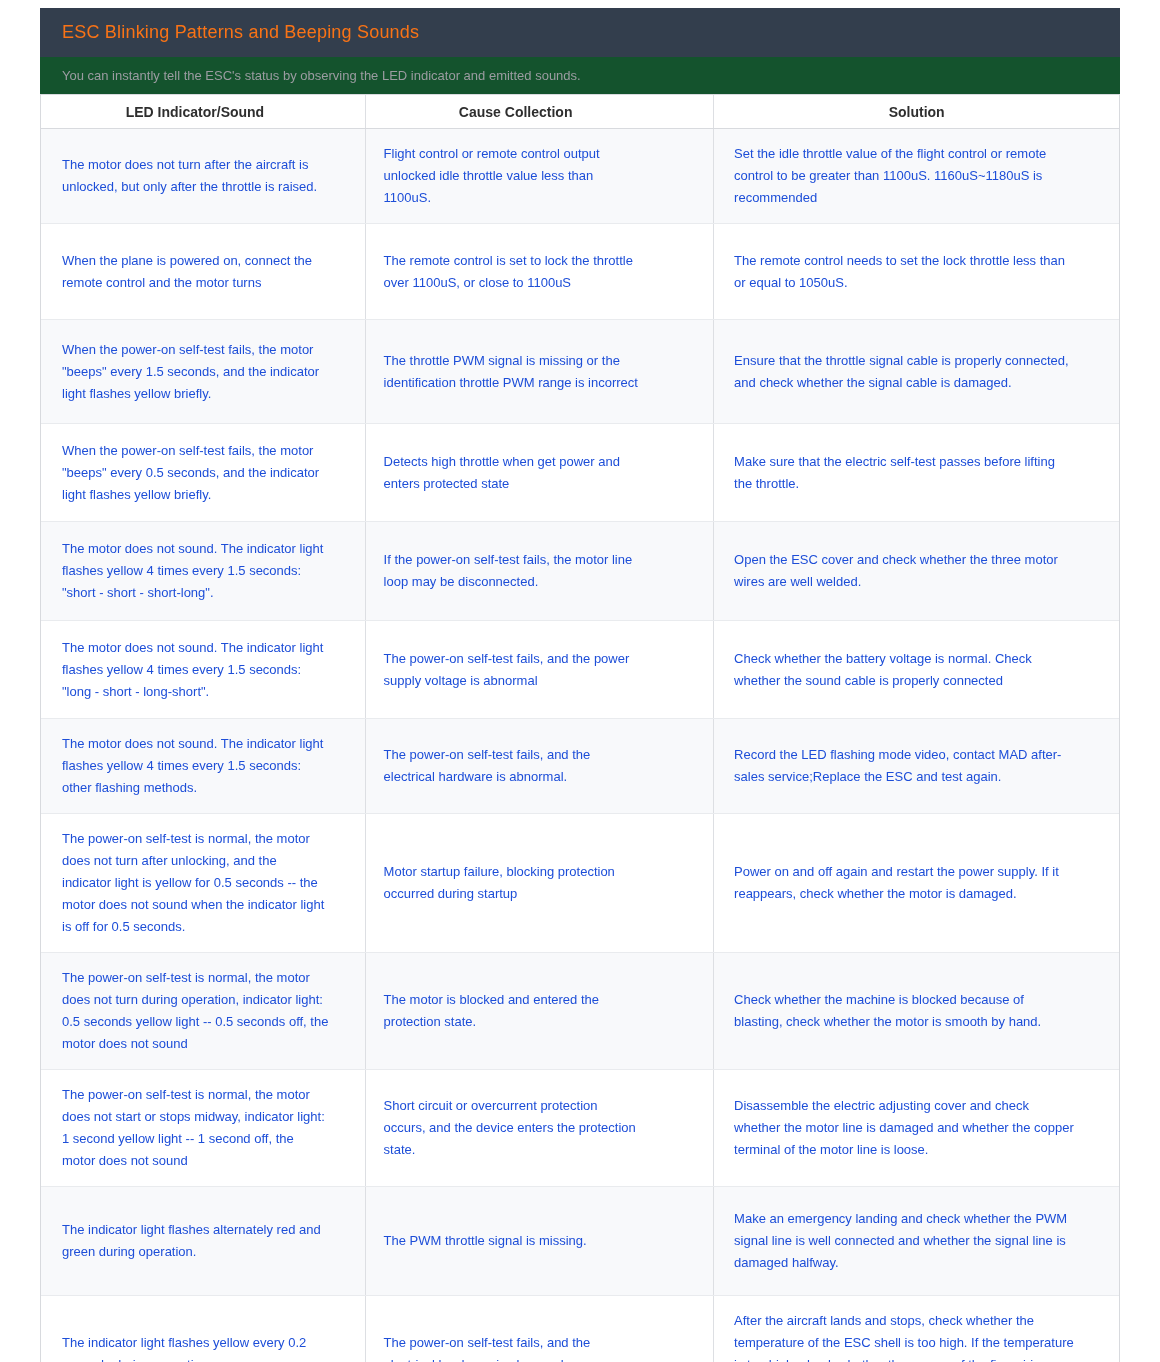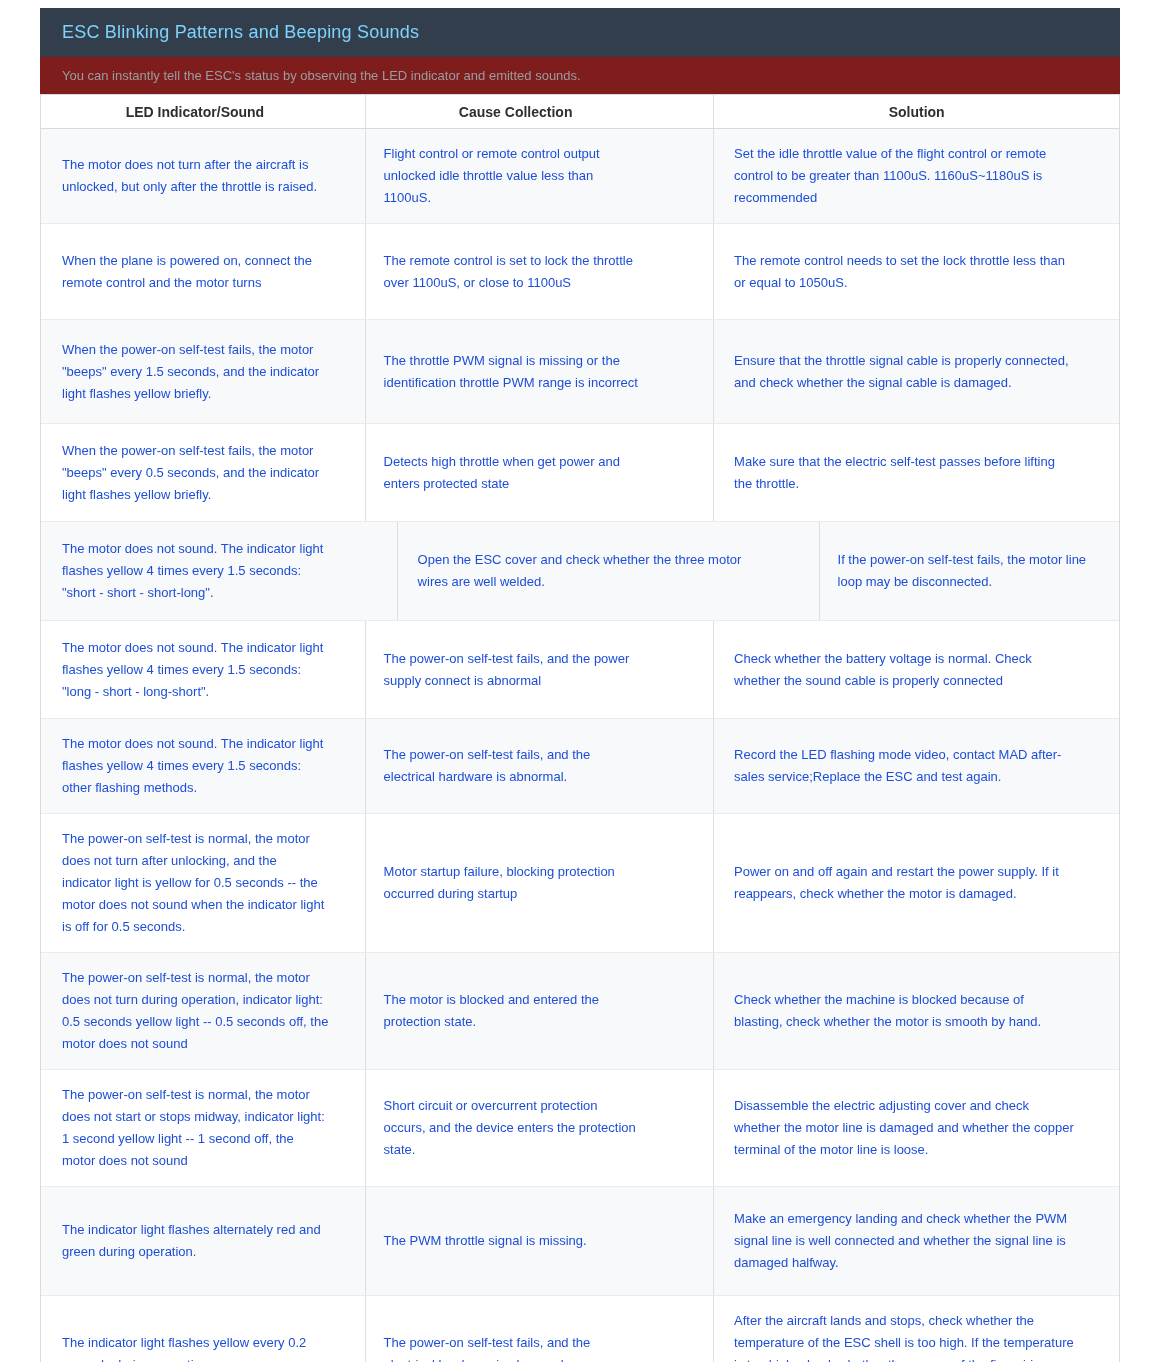--- a/index.html
+++ b/index.html
@@ -18,25 +18,25 @@
     background: #333e4d;
     height: 49px;
     display: flex;
     align-items: center;
     padding-left: 22px;
   }
   .titlebar h1 {
     margin: 0;
     font-size: 18px;
     font-weight: 400;
-    color: #7dd3fc;
+    color: #f97316;
     letter-spacing: 0.2px;
   }
   .subtitle {
-    background: #7f1d1d;
+    background: #14532d;
     height: 37px;
     display: flex;
     align-items: center;
     padding-left: 22px;
     font-size: 13px;
     color: #9b9ca1;
   }
   .table {
     border: 1px solid #d8dade;
     border-top: 1px solid #d8dade;
@@ -155,34 +155,34 @@
           </div>
     <div class="td col3">
             <span>Make sure that the electric self-test passes before lifting the throttle.</span>
           </div>
   </div>
 
   <div class="trow">
     <div class="td col1">
             <span>The motor does not sound. The indicator light flashes yellow 4 times every 1.5 seconds: "short - short - short-long".</span>
           </div>
+    <div class="td col2">
+            <span>If the power-on self-test fails, the motor line loop may be disconnected.</span>
+          </div>
     <div class="td col3">
             <span>Open the ESC cover and check whether the three motor wires are well welded.</span>
           </div>
-    <div class="td col2">
-            <span>If the power-on self-test fails, the motor line loop may be disconnected.</span>
-          </div>
   </div>
 
   <div class="trow">
     <div class="td col1">
             <span>The motor does not sound. The indicator light flashes yellow 4 times every 1.5 seconds: "long - short - long-short".</span>
           </div>
     <div class="td col2">
-            <span>The power-on self-test fails, and the power supply connect is abnormal</span>
+            <span>The power-on self-test fails, and the power supply voltage is abnormal</span>
           </div>
     <div class="td col3">
             <span>Check whether the battery voltage is normal. Check whether the sound cable is properly connected</span>
           </div>
   </div>
 
   <div class="trow">
     <div class="td col1">
             <span>The motor does not sound. The indicator light flashes yellow 4 times every 1.5 seconds: other flashing methods.</span>
           </div>

